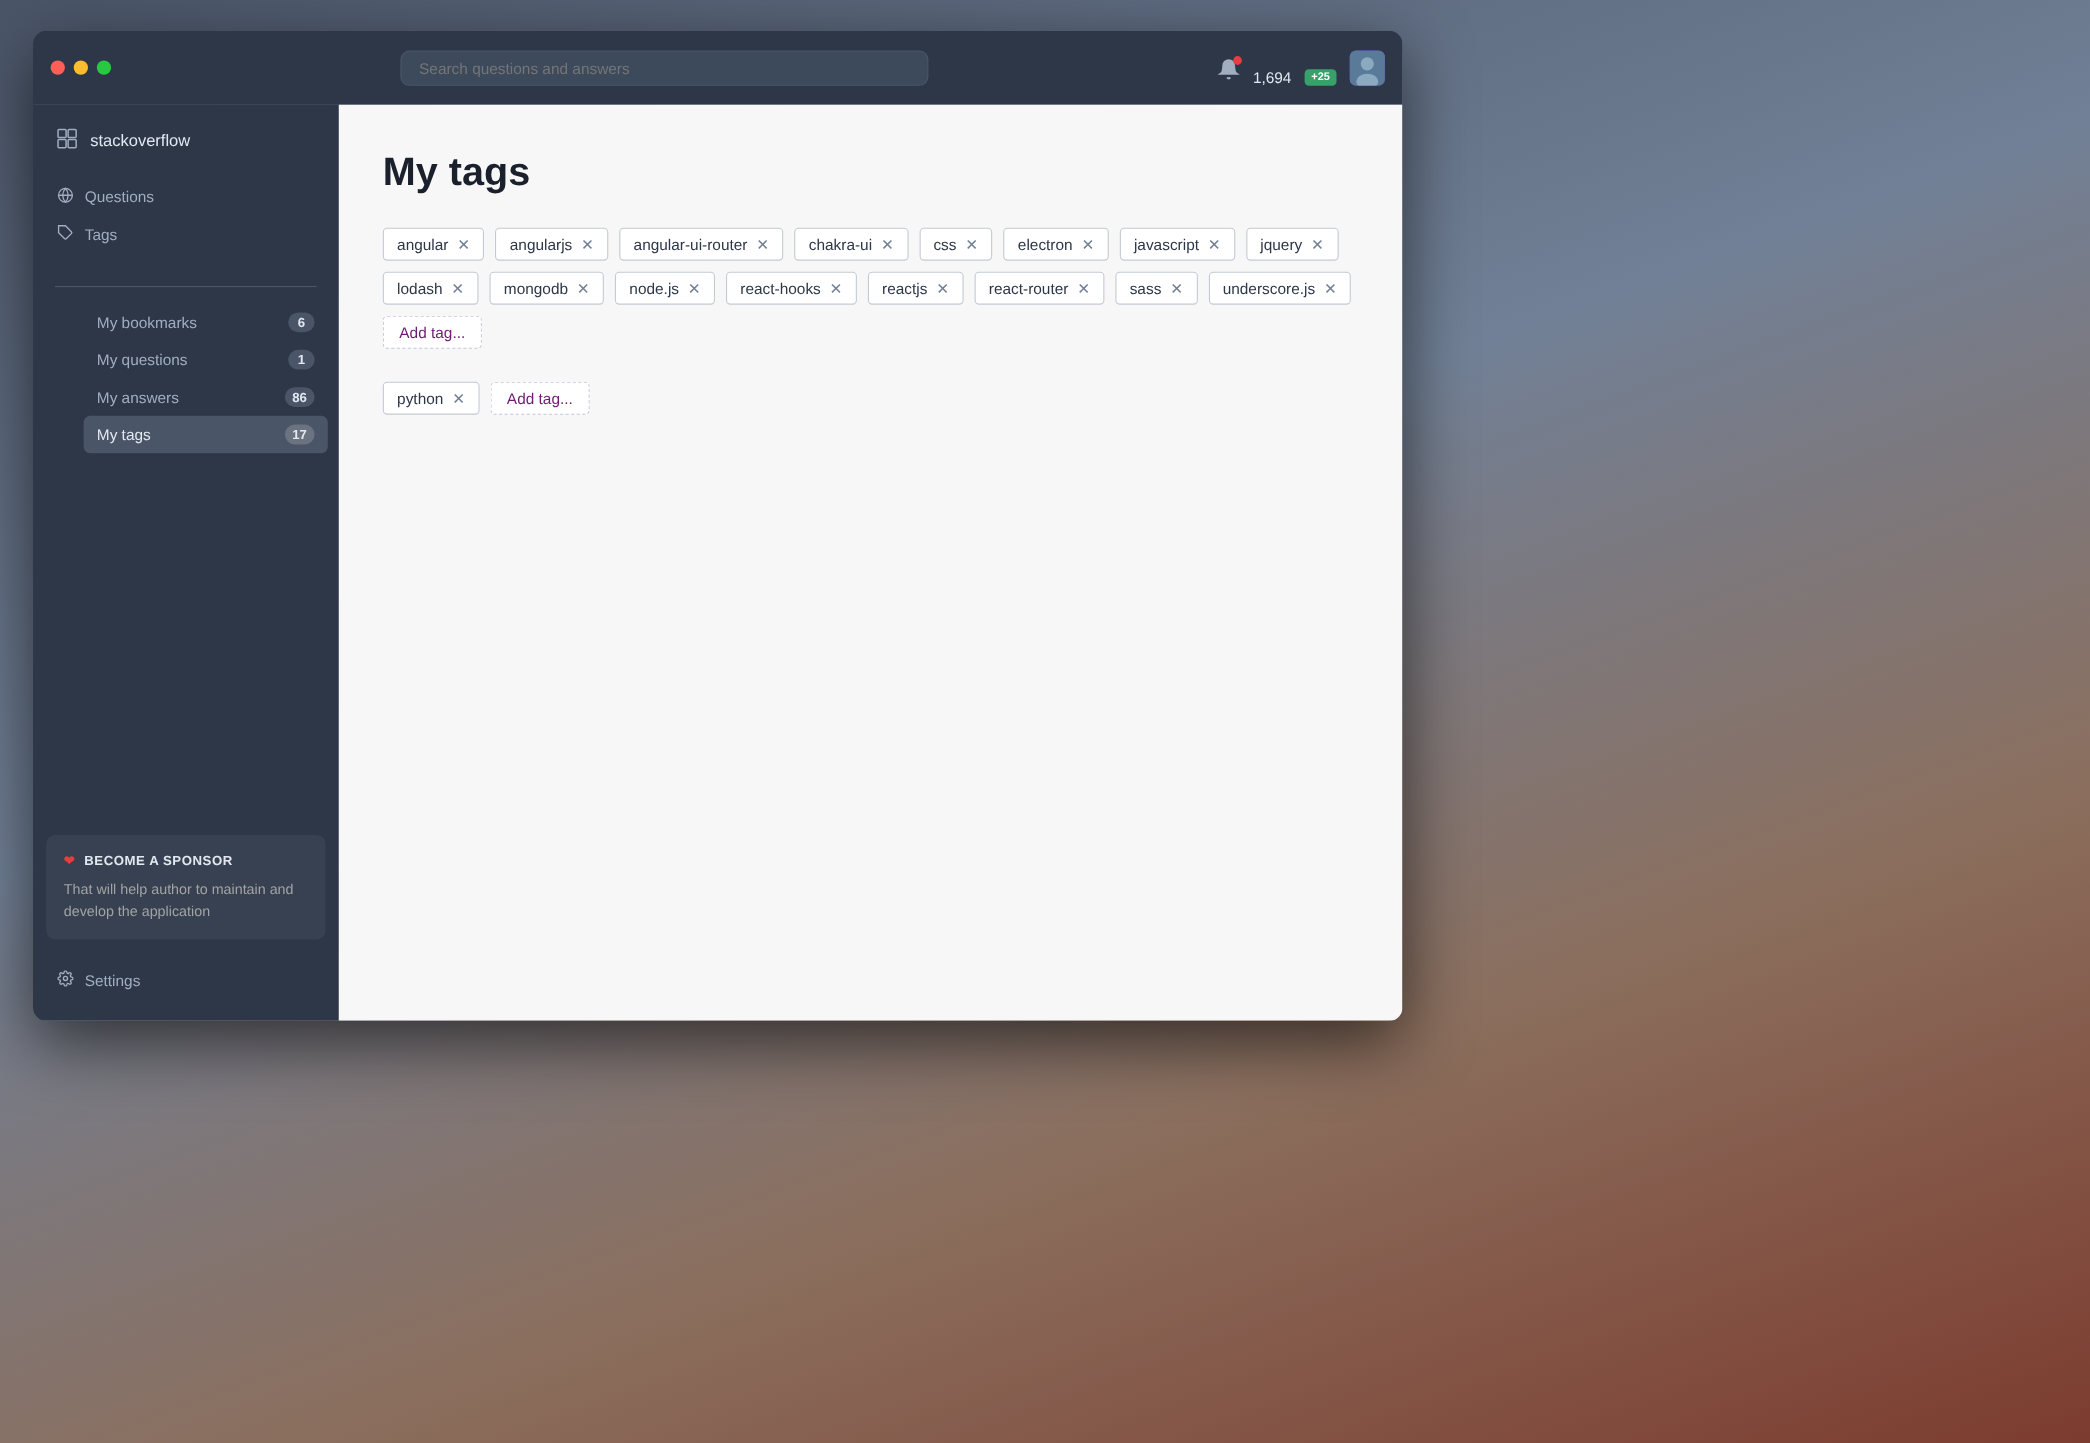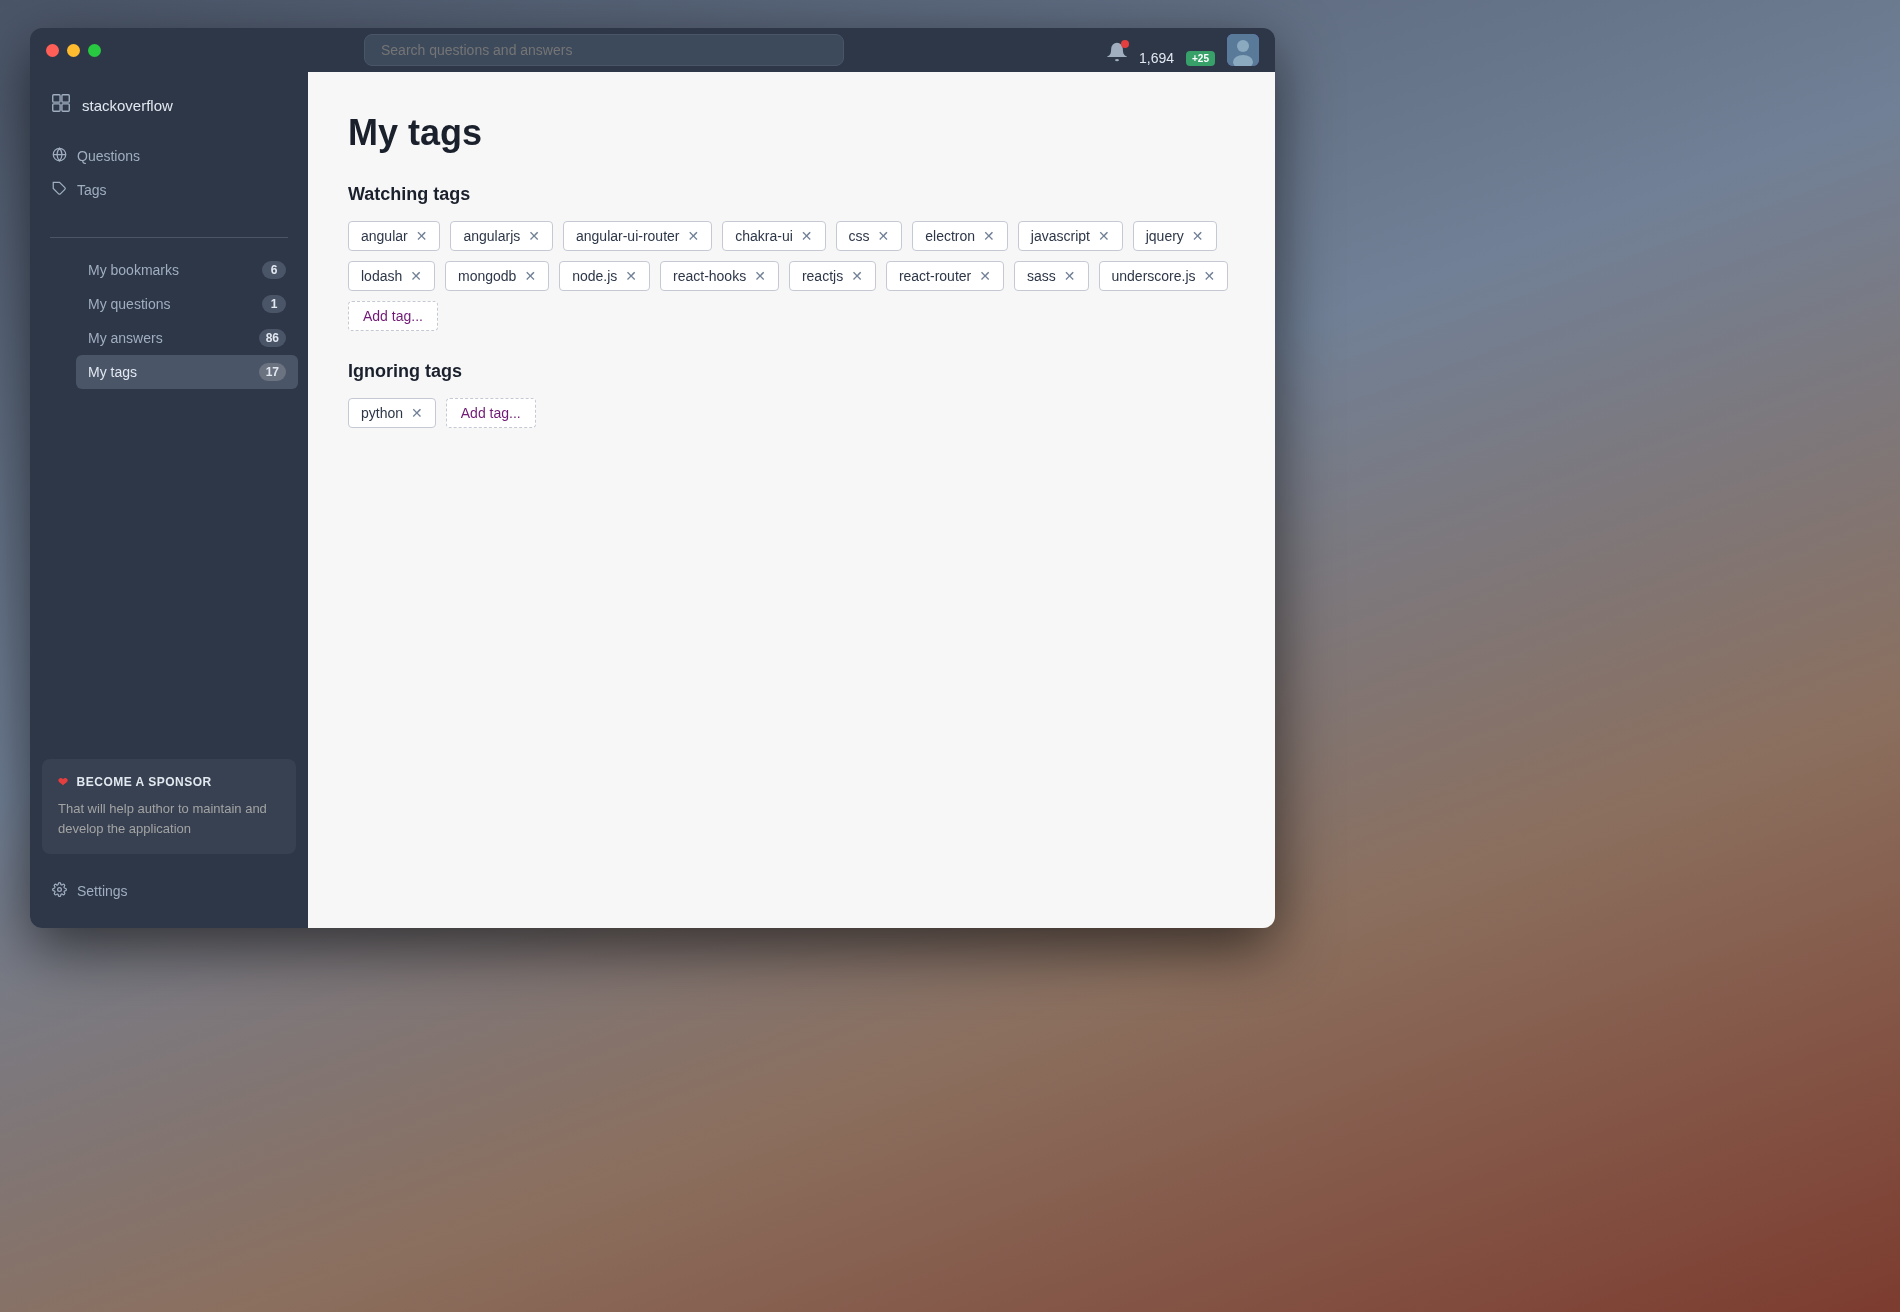--- a/index.html
+++ b/index.html
@@ -29,21 +29,21 @@
       border-radius: 12px;
       overflow: hidden;
       box-shadow: 0 20px 60px rgba(0,0,0,0.6);
       display: flex;
       flex-direction: column;
     }
 
     
     .title-bar {
       background: #2d3748;
-      height: 44px;
+      height: 67px;
       display: flex;
       align-items: center;
       padding: 0 16px;
       gap: 12px;
       flex-shrink: 0;
     }
 
     .traffic-lights {
       display: flex;
       gap: 8px;
@@ -476,21 +476,20 @@
         </span>
         <span>Settings</span>
       </div>
 
     </div>
 
     <div class="main-panel">
 
       <h1 class="page-title">My tags</h1>
 
-      <h2 class="section-title">Watching tags</h2>
 
       <div class="tags-container" id="watching-tags-container">
 
       <div class="tag-chip">
             <span>angular</span>
             <span class="tag-remove">✕</span>
           </div>
           <div class="tag-chip">
             <span>angularjs</span>
             <span class="tag-remove">✕</span>
@@ -547,21 +546,20 @@
             <span>sass</span>
             <span class="tag-remove">✕</span>
           </div>
           <div class="tag-chip">
             <span>underscore.js</span>
             <span class="tag-remove">✕</span>
           </div>
           <div class="add-tag-btn">Add tag...</div>
         </div>
 
-      <h2 class="section-title">Ignoring tags</h2>
 
       <div class="tags-container" id="ignoring-tags-container">
 
       <div class="tag-chip">
             <span>python</span>
             <span class="tag-remove">✕</span>
           </div>
           <div class="add-tag-btn">Add tag...</div>
         </div>
 

